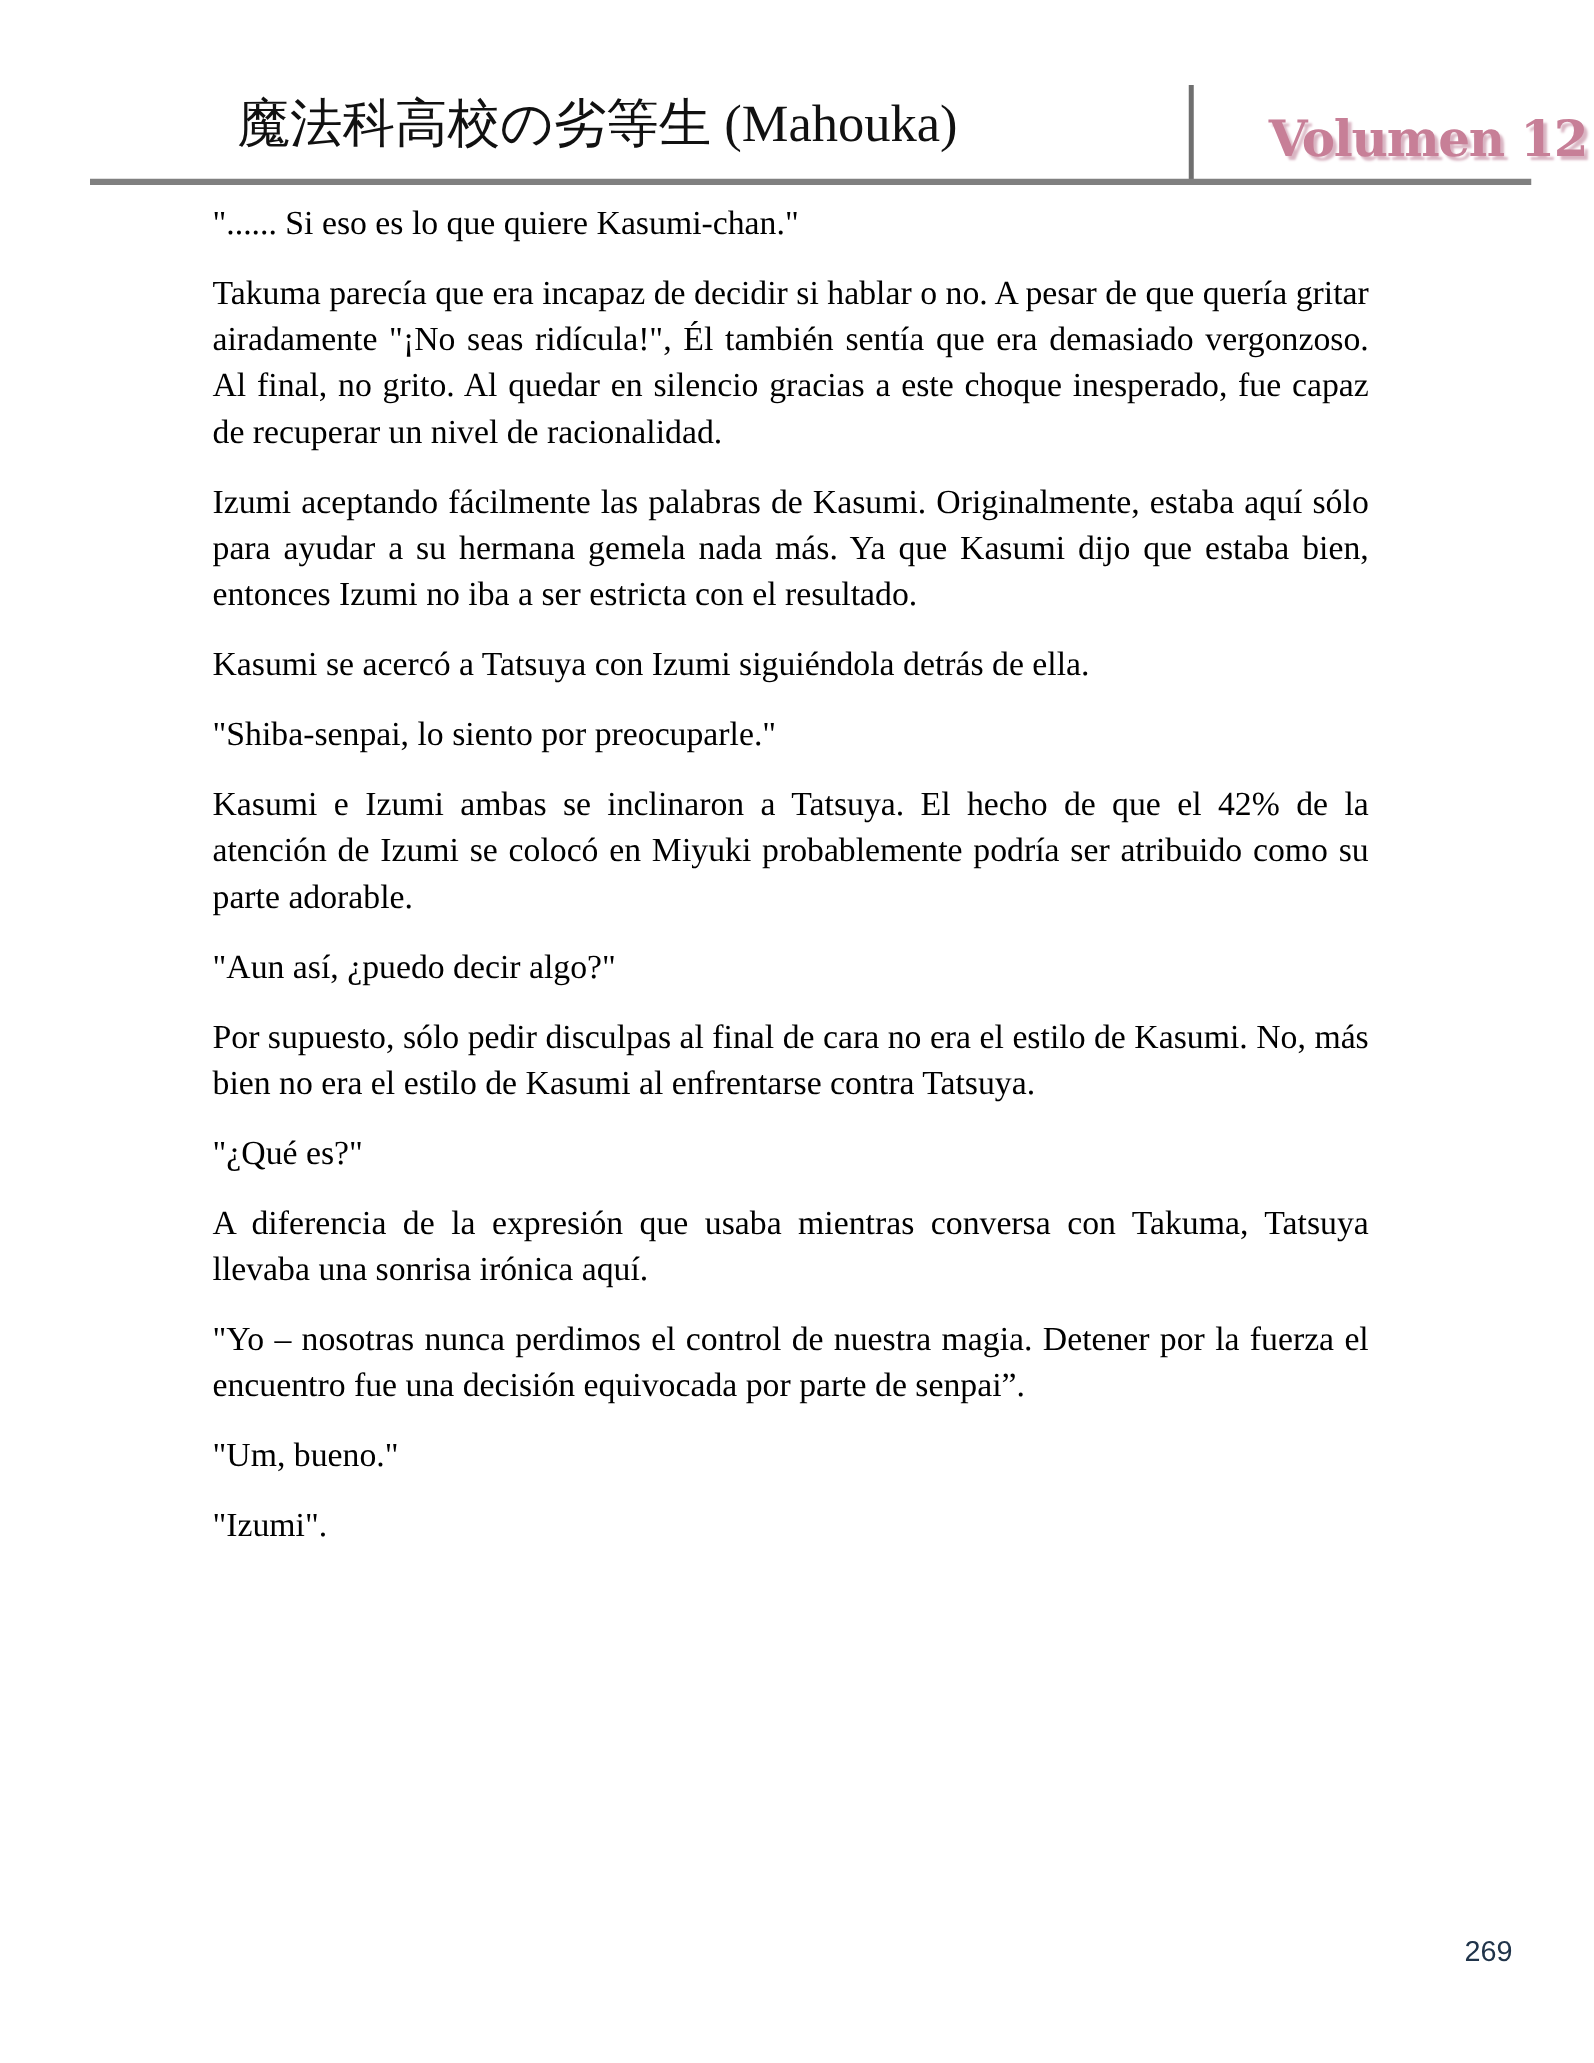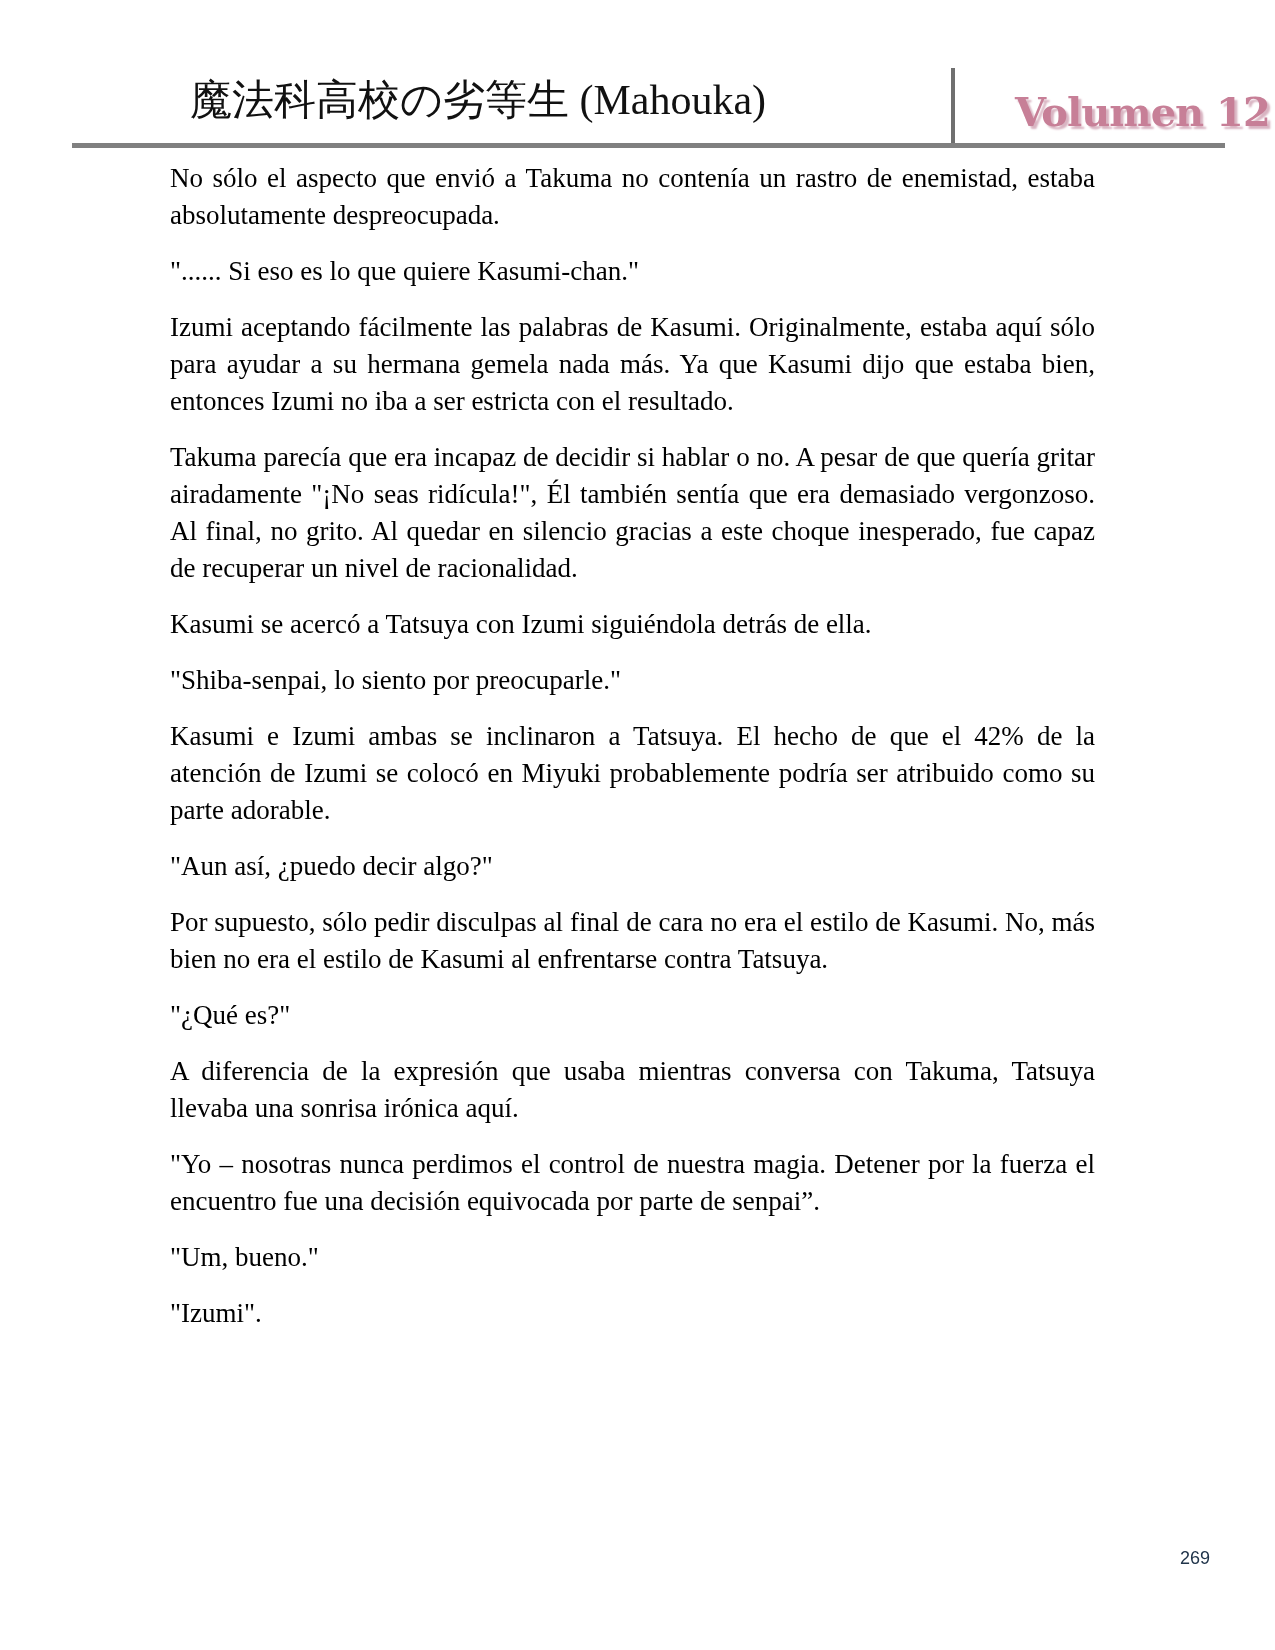--- a/index.html
+++ b/index.html
@@ -67,41 +67,40 @@
   }
   .content p {
     margin: 0 0 19px 0;
   }
   
   .page-number {
     position: absolute;
     top: 1548px;
     right: 65px;
     font-family: "Liberation Sans", sans-serif;
-    font-size: 18px;
+    font-size: 23px;
     color: #20344a;
   }
 </style>
 </head>
 <body>
 
 <div class="page">
 
   <header>
     <div class="header-title">魔法科高校の劣等生 (Mahouka)</div>
     <div class="header-vbar"></div>
     <div class="header-volume" style="color: rgb(199, 127, 151); margin-left: 40px;">Volumen 12</div>
     <div class="header-rule" style="background: rgb(128, 128, 128);"></div>
   </header>
 
   <main class="content">
-    <p>No sólo el aspecto que envió a Takuma no contenía un rastro de enemistad, estaba absolutamente despreocupada.</p>
     <p>"...... Si eso es lo que quiere Kasumi-chan."</p>
+    <p>Takuma parecía que era incapaz de decidir si hablar o no. A pesar de que quería gritar airadamente "¡No seas ridícula!", Él también sentía que era demasiado vergonzoso. Al final, no grito. Al quedar en silencio gracias a este choque inesperado, fue capaz de recuperar un nivel de racionalidad.</p>
     <p>Izumi aceptando fácilmente las palabras de Kasumi. Originalmente, estaba aquí sólo para ayudar a su hermana gemela nada más. Ya que Kasumi dijo que estaba bien, entonces Izumi no iba a ser estricta con el resultado.</p>
-    <p>Takuma parecía que era incapaz de decidir si hablar o no. A pesar de que quería gritar airadamente "¡No seas ridícula!", Él también sentía que era demasiado vergonzoso. Al final, no grito. Al quedar en silencio gracias a este choque inesperado, fue capaz de recuperar un nivel de racionalidad.</p>
     <p>Kasumi se acercó a Tatsuya con Izumi siguiéndola detrás de ella.</p>
     <p>"Shiba-senpai, lo siento por preocuparle."</p>
     <p>Kasumi e Izumi ambas se inclinaron a Tatsuya. El hecho de que el 42% de la atención de Izumi se colocó en Miyuki probablemente podría ser atribuido como su parte adorable.</p>
     <p>"Aun así, ¿puedo decir algo?"</p>
     <p>Por supuesto, sólo pedir disculpas al final de cara no era el estilo de Kasumi. No, más bien no era el estilo de  Kasumi  al enfrentarse contra Tatsuya.</p>
     <p>"¿Qué es?"</p>
     <p>A diferencia de la expresión que usaba mientras conversa con Takuma, Tatsuya llevaba una sonrisa irónica aquí.</p>
     <p>"Yo – nosotras nunca perdimos el control de nuestra magia. Detener por la fuerza el encuentro fue una decisión equivocada por parte de senpai”.</p>
     <p>"Um, bueno."</p>
     <p>"Izumi".</p>

